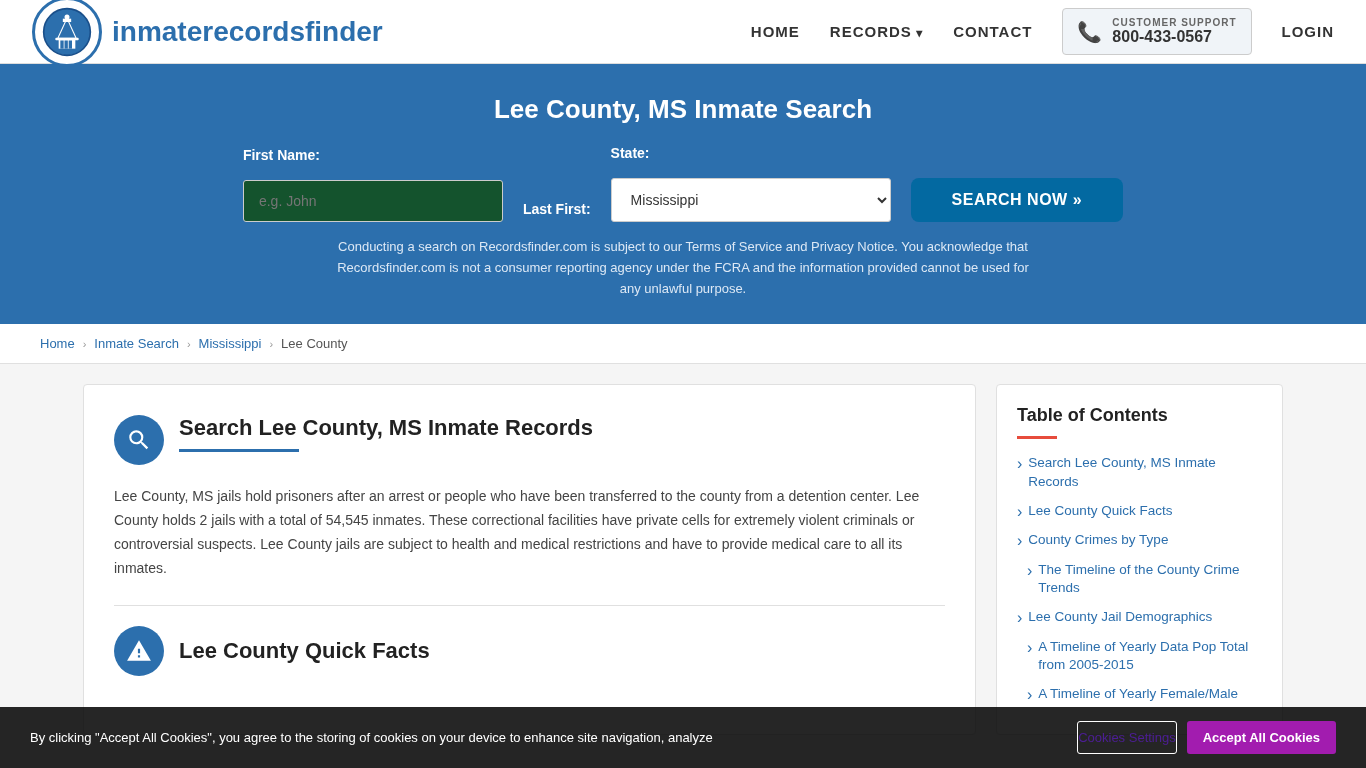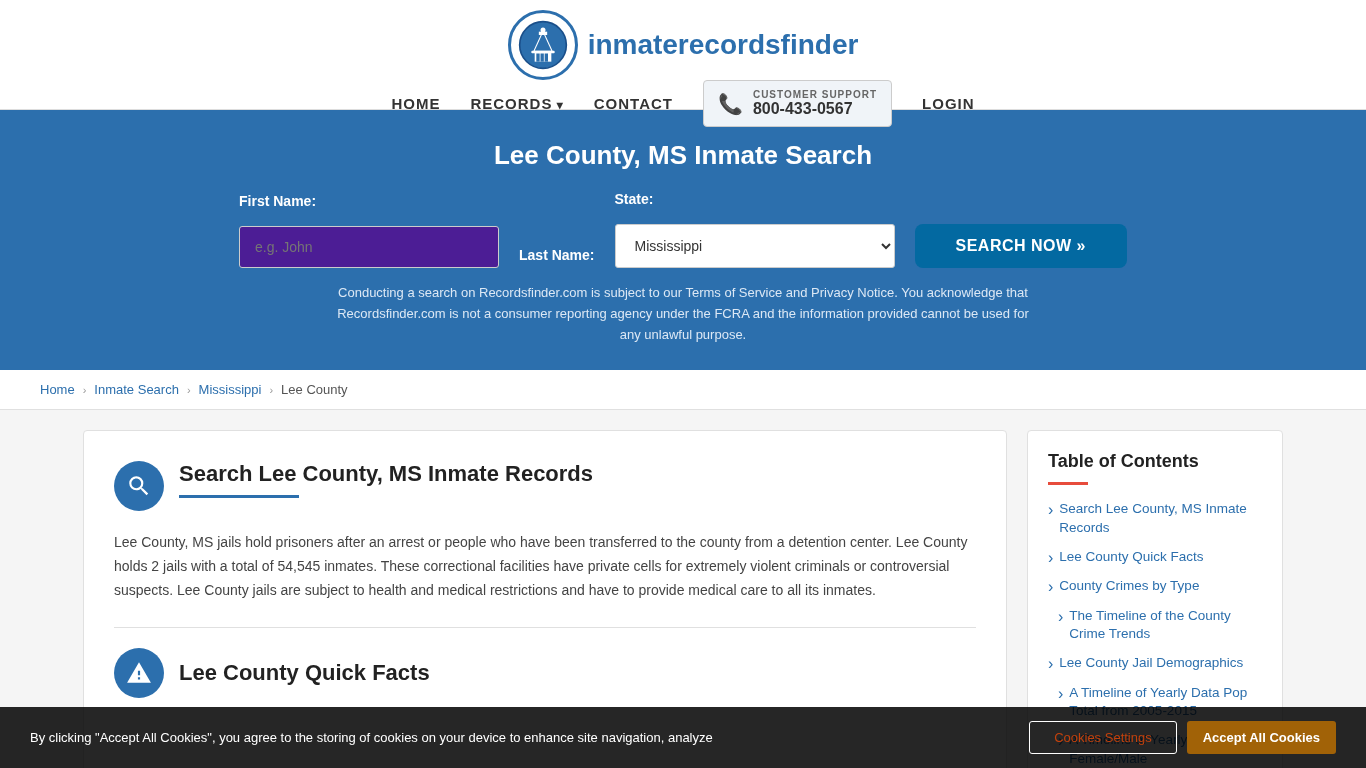--- a/index.html
+++ b/index.html
@@ -6,22 +6,21 @@
     body { font-family: Arial, sans-serif; font-size: 14px; color: #333; background: #f5f5f5; }
 
     
     .header {
       background: #fff;
       border-bottom: 1px solid #ddd;
       padding: 10px 32px;
       display: flex;
       align-items: center;
       justify-content: space-between;
-      height: 110px;
-      flex-direction: column;
+      height: 64px;
     }
     .logo-area {
       display: flex;
       align-items: center;
       gap: 10px;
     }
     .logo-circle {
       width: 70px;
       height: 70px;
       border-radius: 50%;
@@ -128,21 +127,21 @@
       font-size: 14px;
       font-weight: 600;
       margin-bottom: 5px;
     }
     .form-group input {
       width: 260px;
       padding: 12px 15px;
       font-size: 14px;
       border: 1px solid #ccc;
       border-radius: 3px;
-      background: #4c1d95;
+      background: #14532d;
       color: #999;
     }
     .form-group select {
       width: 280px;
       padding: 12px 15px;
       font-size: 14px;
       border: 1px solid #ccc;
       border-radius: 3px;
       background: #fff;
       color: #333;
@@ -268,21 +267,21 @@
       flex-shrink: 0;
     }
     .quick-facts-header h2 {
       font-size: 22px;
       font-weight: 700;
       color: #222;
     }
 
     
     .sidebar {
-      width: 256px;
+      width: 287px;
       flex-shrink: 0;
     }
     .toc-card {
       background: #fff;
       border: 1px solid #e0e0e0;
       border-radius: 4px;
       padding: 20px;
     }
     .toc-title {
       font-size: 18px;
@@ -341,29 +340,29 @@
       line-height: 1.5;
       flex: 1;
     }
     .cookie-buttons {
       display: flex;
       gap: 10px;
       flex-shrink: 0;
     }
     .cookie-btn-settings {
       background: transparent;
-      color: #c2410c;
+      color: #4c1d95;
       border: 1px solid #fff;
-      padding: 8px 24px;
+      padding: 8px 0;
       font-size: 13px;
       border-radius: 3px;
       cursor: pointer;
     }
     .cookie-btn-accept {
-      background: #a16207;
+      background: #a21caf;
       color: #fff;
       border: none;
       padding: 8px 16px;
       font-size: 13px;
       border-radius: 3px;
       cursor: pointer;
       font-weight: 700;
     }
   </style>
 </head>
@@ -406,21 +405,21 @@
 </header>
 
 <section class="search-banner">
   <h1>Lee County, MS Inmate Search</h1>
   <div class="search-form">
     <div class="form-group">
       <label>First Name:</label>
       <input type="text" placeholder="e.g. John" style="">
     </div>
     <div class="form-group">
-      <label>Last Name:</label>
+      <label>Last First:</label>
     </div>
     <div class="form-group">
       <label>State:</label>
       <select>
         <option>Mississippi</option>
         <option>Alabama</option>
         <option>Alaska</option>
         <option>Arizona</option>
         <option>California</option>
       </select>

